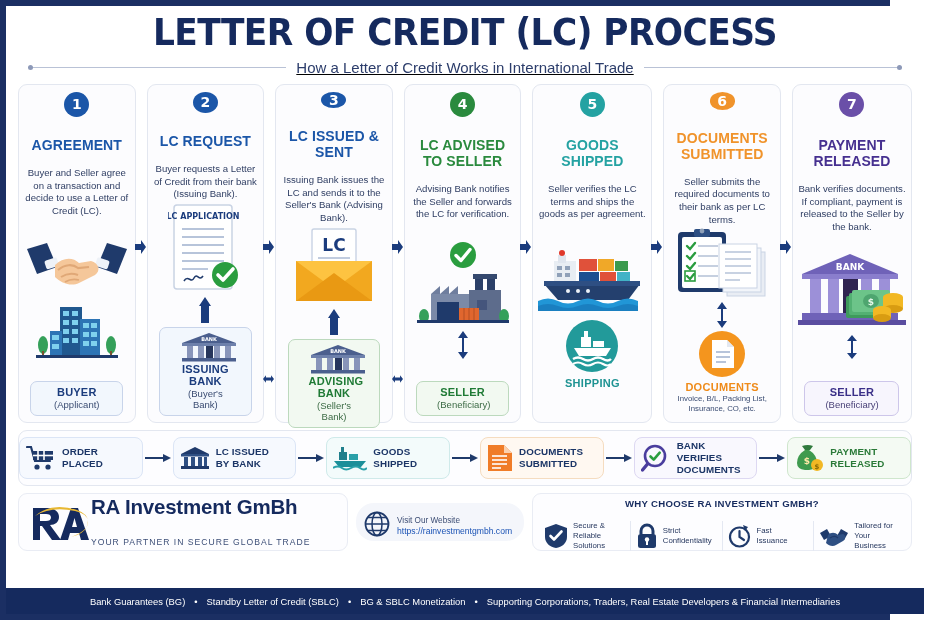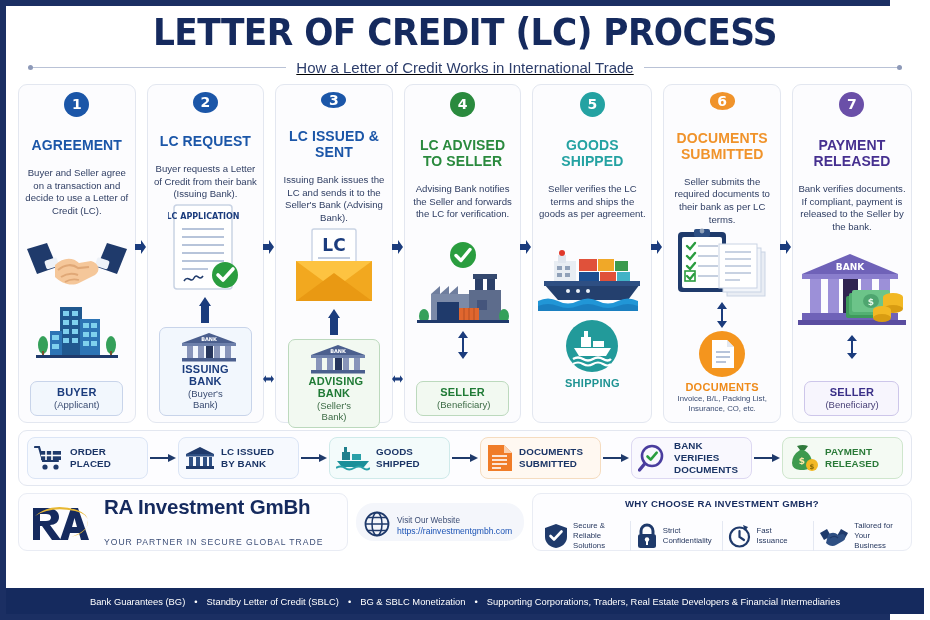--- a/index.html
+++ b/index.html
@@ -131,21 +131,21 @@
     width: 11px; height: 14px; z-index: 5;
     display: flex; align-items: center; justify-content: center;
   }
 
   
   .timeline-wrap {
     margin: 7px 12px 0;
     border: 1px solid #e3e7f0;
     border-radius: 9px;
     background: #fdfdff;
-    padding: 7px 8px;
+    padding: 7px 0;
     display: flex; align-items: center;
     height: 56px;
   }
   .tl-item {
     flex: 1 1 0;
     display: flex; align-items: center; gap: 6px;
     border: 1px solid #e6eaf3;
     border-radius: 8px;
     background: #fafbfe;
     padding: 5px 6px;
@@ -168,21 +168,21 @@
   
   .brand-wrap {
     margin: 7px 12px 0;
     display: flex; align-items: stretch; gap: 8px;
     height: 58px;
   }
   .brand-card {
     flex: 0 0 330px;
     border: 1px solid #e9ecf4; border-radius: 9px;
     background: #fdfdff;
-    display: flex; align-items: center; gap: 13px;
+    display: flex; align-items: center; gap: 0;
     padding: 4px 10px;
   }
   .logo-mark { flex: 0 0 62px; height: 44px; position: relative; }
   .brand-name {
     font-size: 20.5px; font-weight: 700; color: #152a5e; line-height: 1;
     letter-spacing: -0.2px;
   }
   .brand-tag {
     font-size: 8.6px; color: #3d4f78; letter-spacing: 1.0px; margin-top: 20px;
   }

